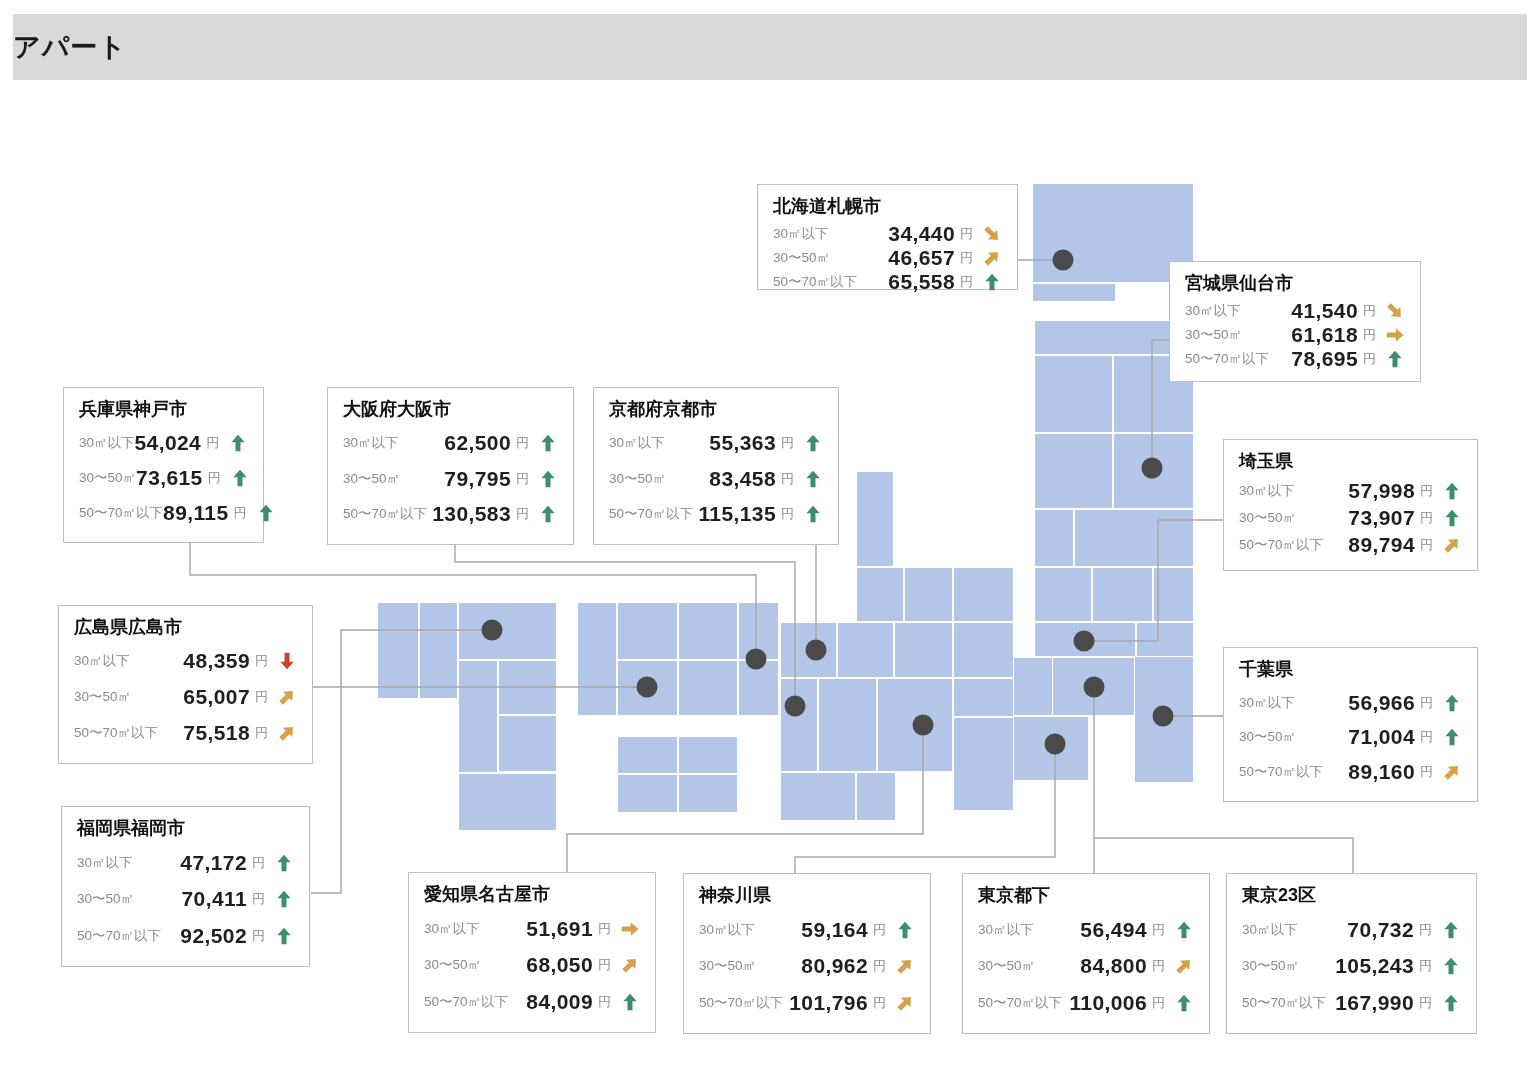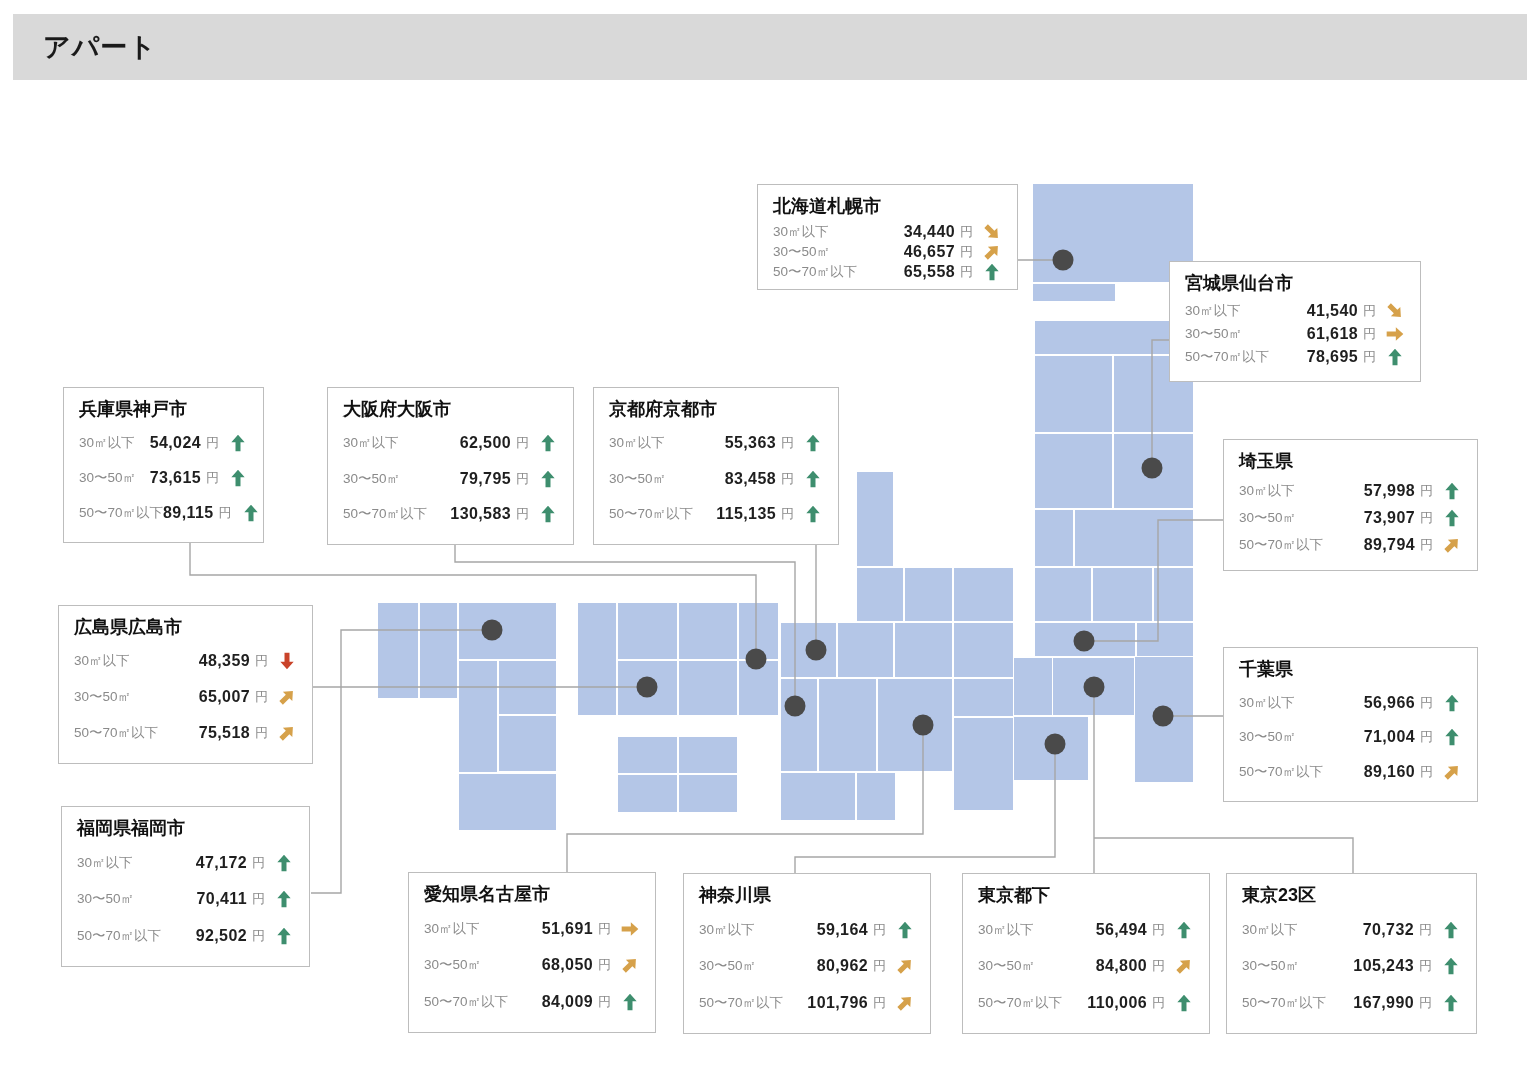--- a/index.html
+++ b/index.html
@@ -1,37 +1,37 @@
 <!DOCTYPE html>
 <html><head>
 <meta charset="utf-8">
 <style>
   html,body{margin:0;padding:0;background:#fff;}
   #stage{position:relative;width:1540px;height:1081px;background:#fff;overflow:hidden;
          font-family:"Liberation Sans","DejaVu Sans",sans-serif;}
   
   .banner{position:absolute;left:13px;top:14px;width:1514px;height:66px;background:#d9d9d9;
-          display:flex;align-items:center;padding-left:30px;box-sizing:border-box;}
+          display:flex;align-items:center;box-sizing:border-box;}
   .banner h1{font-size:27px;font-weight:bold;color:#1a1a1a;margin:0;letter-spacing:1px;}
   .note{position:absolute;left:36px;top:110px;font-size:19px;color:#262626;}
   
   .tile{position:absolute;display:block;background:#b4c6e7;box-shadow:0 0 0 1px #ffffff;}
   
   .dot{position:absolute;width:21px;height:21px;border-radius:50%;background:#4a4a4a;
        transform:translate(-50%,-50%);}
   
   #wires{position:absolute;left:0;top:0;pointer-events:none;}
   #wires polyline{fill:none;stroke:#a6a6a6;stroke-width:1.4;}
   
   .box{position:absolute;background:#fff;border:1px solid #bdbdbd;box-sizing:border-box;
        padding:10px 15px 12px 15px;display:flex;flex-direction:column;}
   .box-title{font-size:18px;font-weight:bold;color:#111;line-height:1.3;margin-bottom:4px;}
   .row{display:flex;align-items:center;flex:1;}
   .sz{font-size:13.5px;color:#8a8a8a;flex:0 0 auto;}
-  .val{flex:1;text-align:right;font-size:16px;font-weight:bold;color:#1f1f1f;letter-spacing:.4px;}
+  .val{flex:1;text-align:right;font-size:21px;font-weight:bold;color:#1f1f1f;letter-spacing:.4px;}
   .yen{font-size:13px;color:#8a8a8a;margin-left:5px;flex:0 0 auto;}
   .arrow{width:20px;height:20px;margin-left:9px;flex:0 0 auto;display:inline-flex;}
   .arrow svg{width:100%;height:100%;fill:currentColor;display:block;}
   .arrow[data-trend="up"]{color:#3e8e6e;}        .arrow[data-trend="up"] svg{transform:rotate(-90deg);}
   .arrow[data-trend="up-right"]{color:#d6a14a;}  .arrow[data-trend="up-right"] svg{transform:rotate(-45deg);}
   .arrow[data-trend="right"]{color:#d6a14a;}
   .arrow[data-trend="down-right"]{color:#d6a14a;}.arrow[data-trend="down-right"] svg{transform:rotate(45deg);}
   .arrow[data-trend="down"]{color:#c9432a;}      .arrow[data-trend="down"] svg{transform:rotate(90deg);}
 </style>
 </head>

